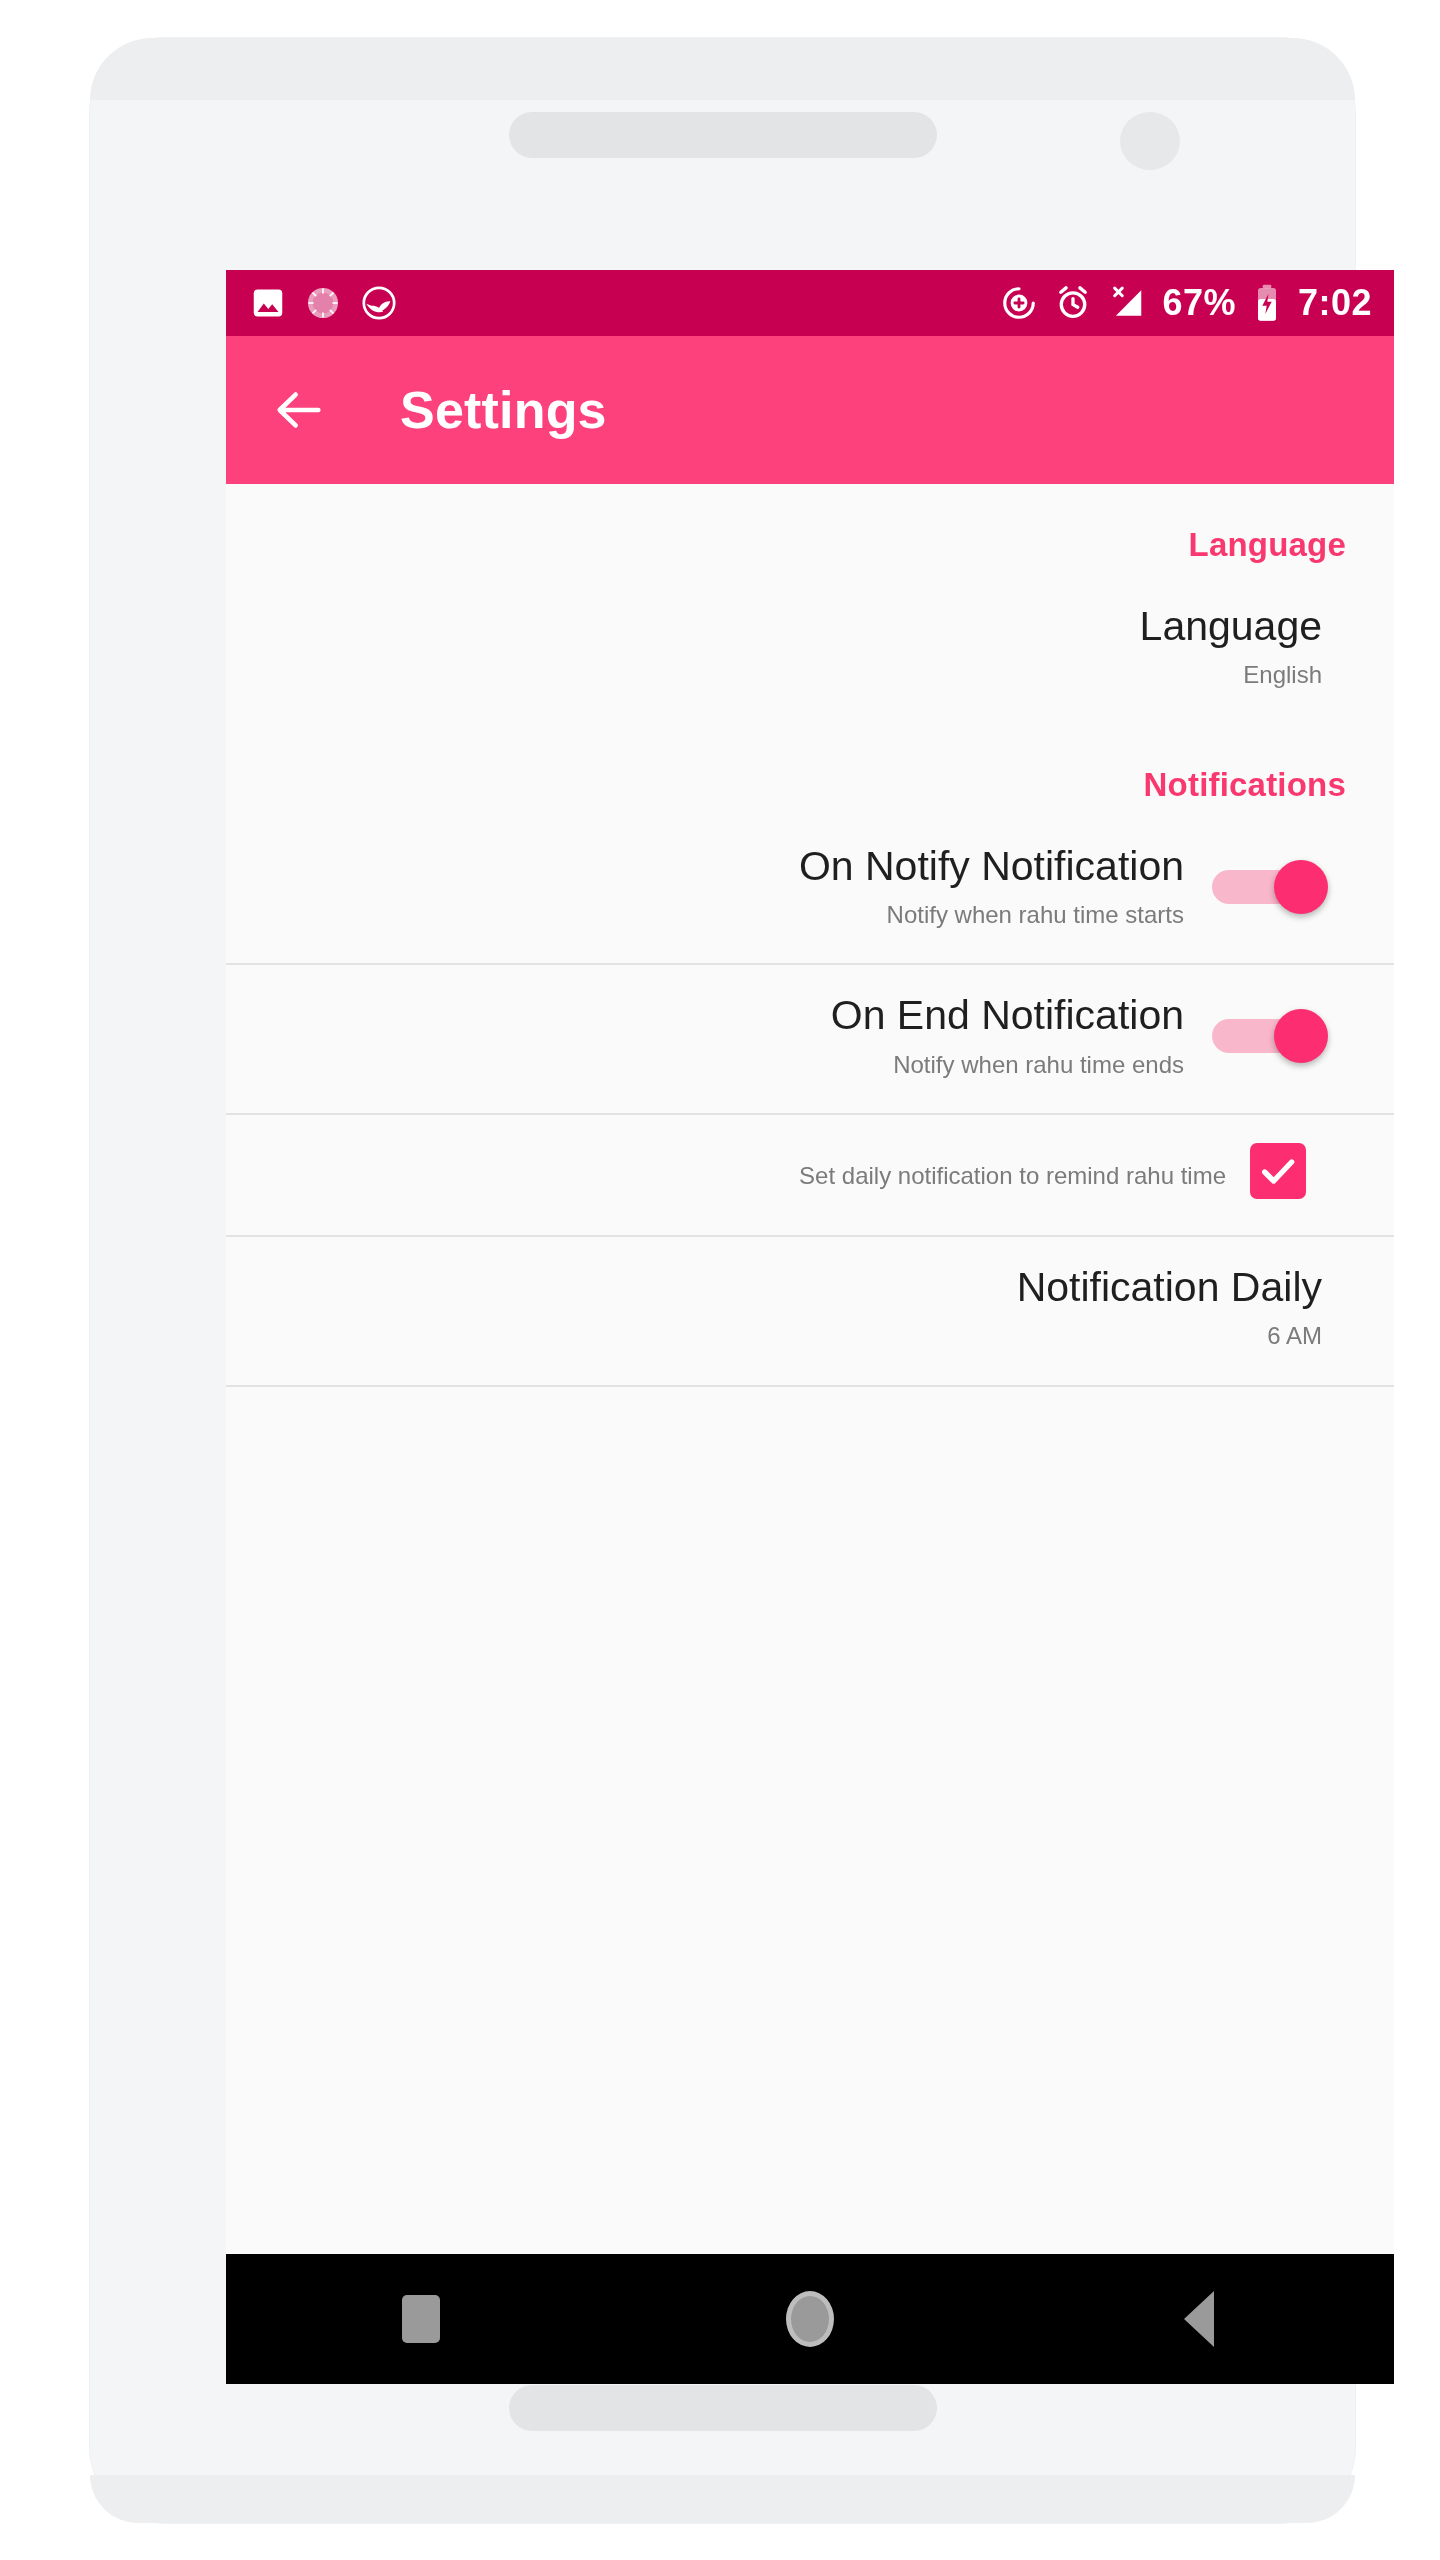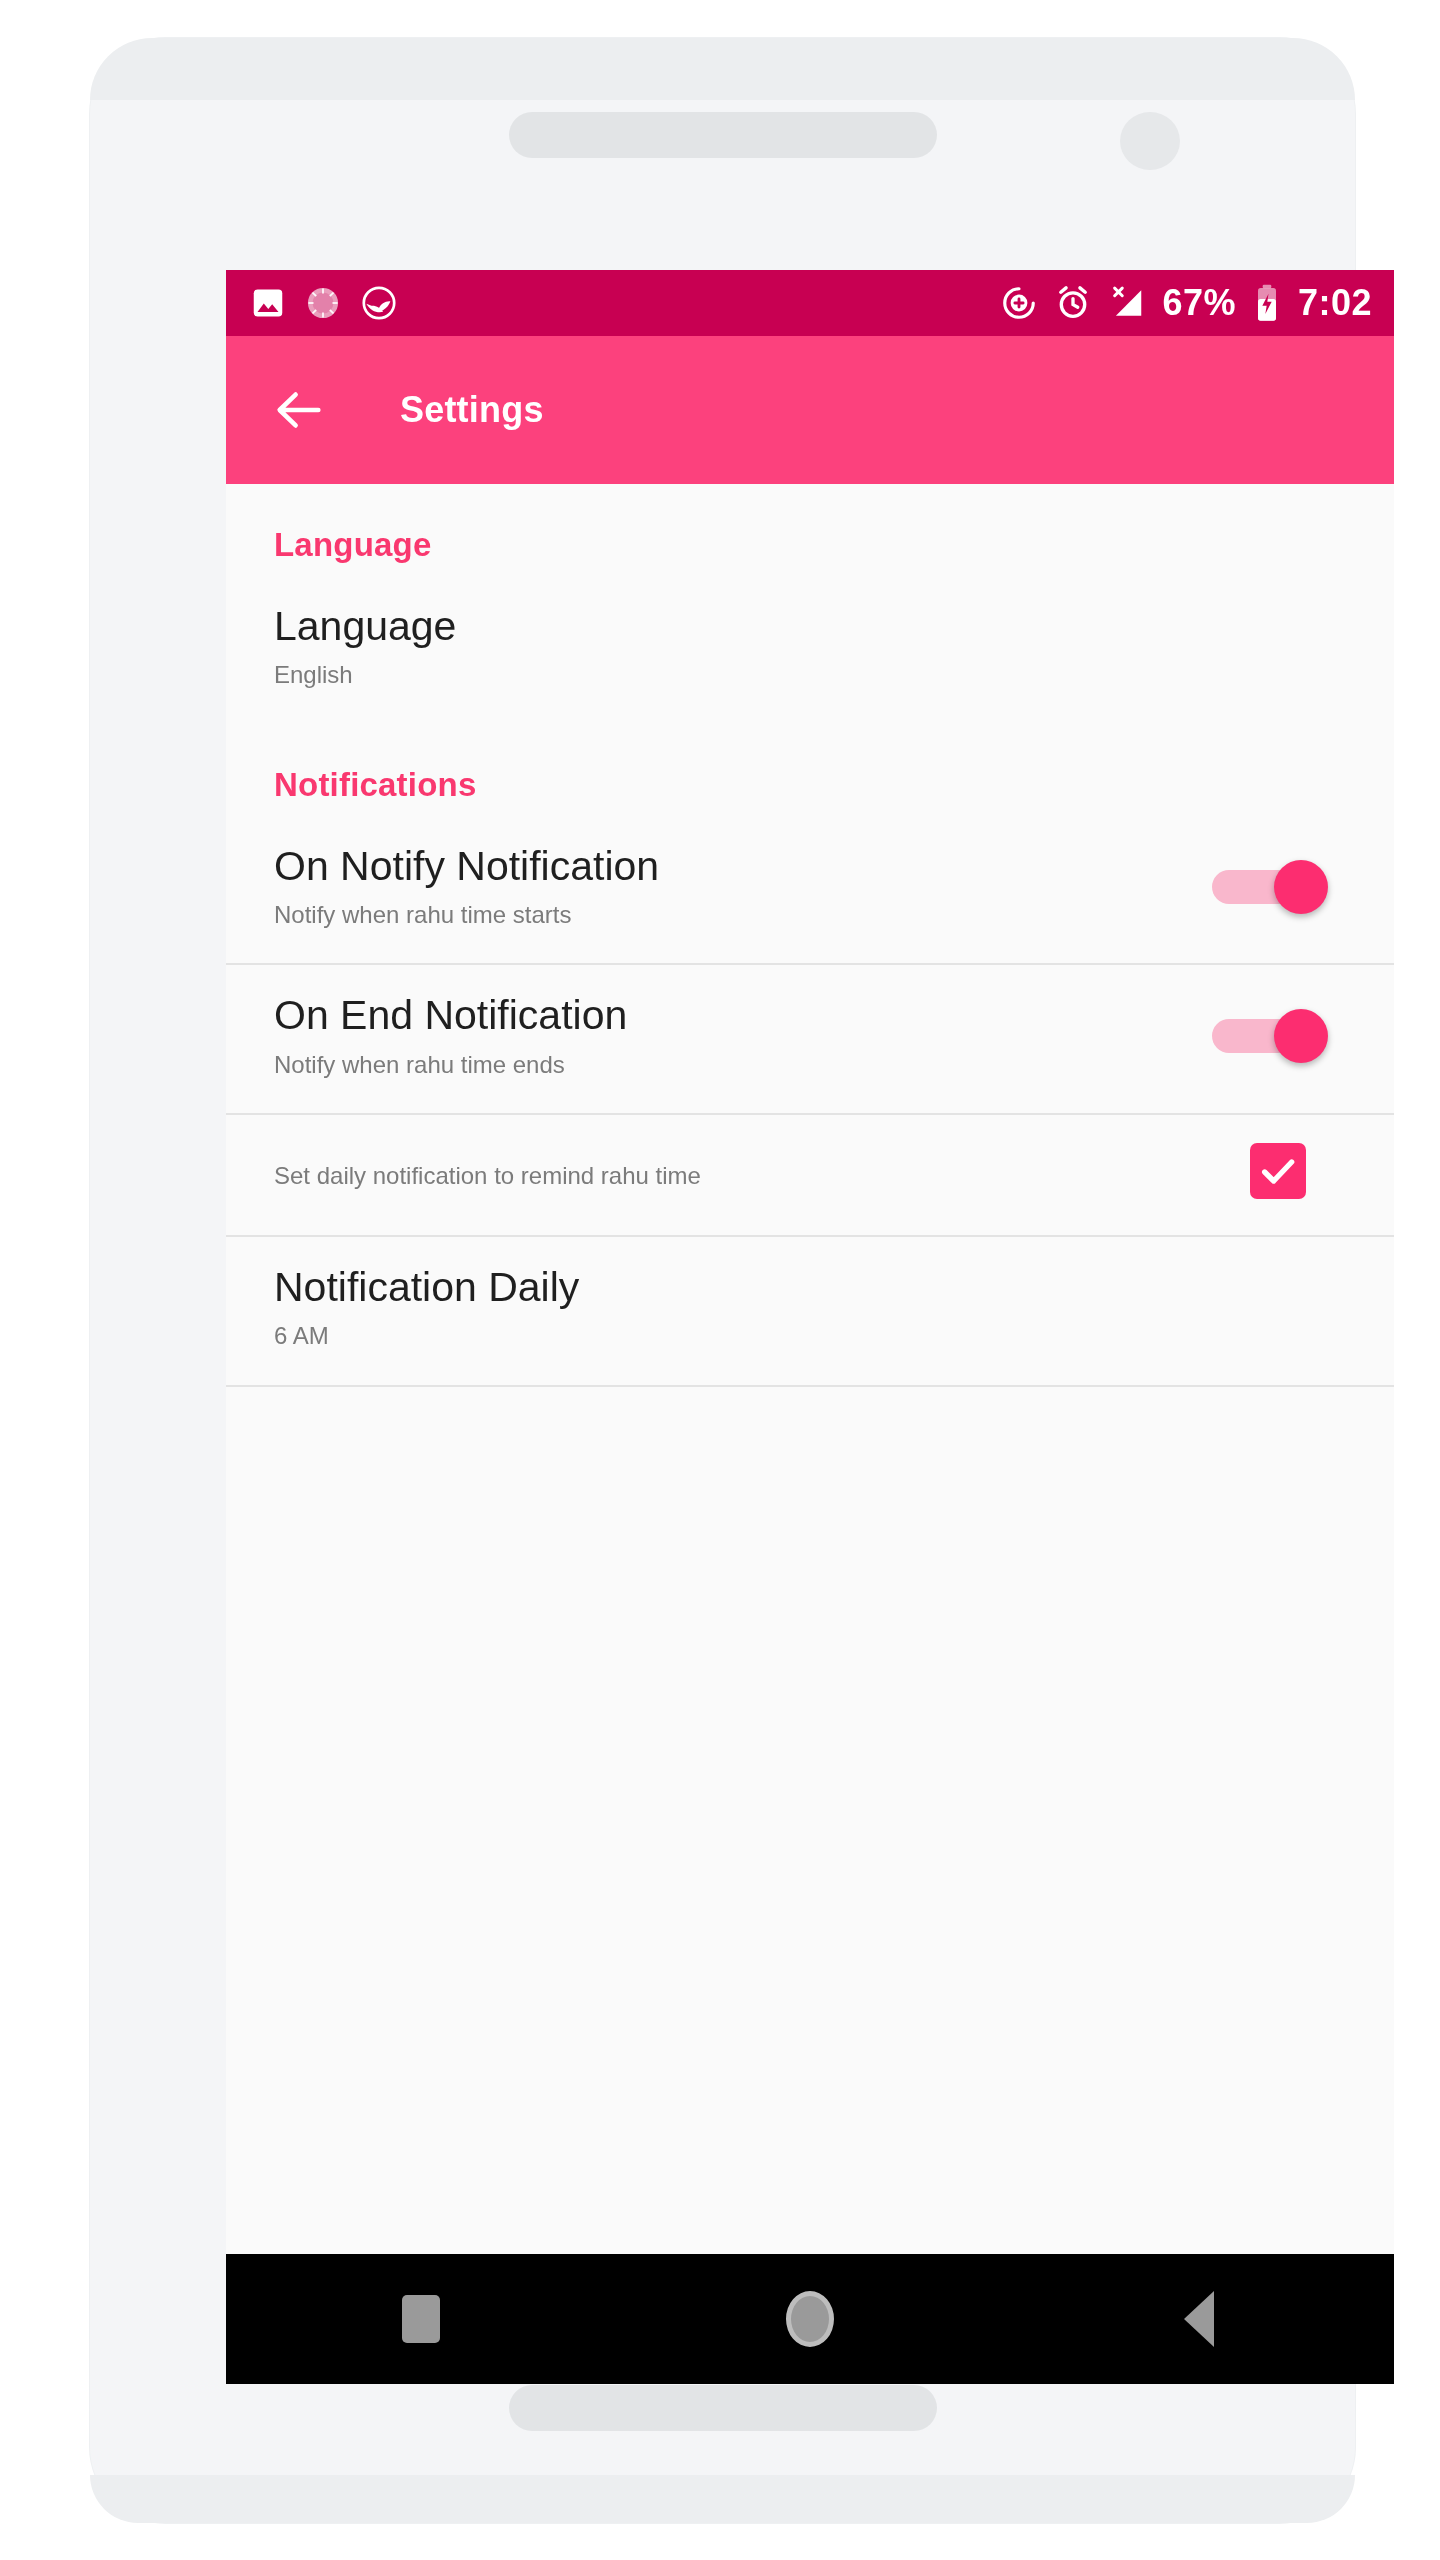--- a/index.html
+++ b/index.html
@@ -11,20 +11,21 @@
   }
 
   
   .device-frame{
     position:absolute;
     left:90px; top:38px;
     width:1265px; height:2485px;
     background:#f4f5f7;
     border-radius:76px;
     box-shadow:0 0 0 1px #eef0f2;
+    text-align:right;
   }
   .frame-top-band{
     position:absolute; left:0; top:0;
     width:100%; height:62px;
     background:#eceef0;
     border-radius:76px 76px 0 0;
   }
   .frame-bottom-band{
     position:absolute; left:0; bottom:0;
     width:100%; height:48px;
@@ -84,21 +85,21 @@
   .app-bar{
     height:148px;
     background:#fc417d;
     display:flex;
     align-items:center;
     padding-left:44px;
   }
   .back-arrow{ width:58px; height:58px; flex:0 0 auto; cursor:pointer; }
   .app-title{
     color:#ffffff;
-    font-size:36px;
+    font-size:52px;
     font-weight:700;
     margin-left:72px;
     letter-spacing:0.2px;
   }
 
   
   .settings-list{
     background:#fafafa;
     height:calc(100% - 66px - 148px - 130px);
     overflow:hidden;

